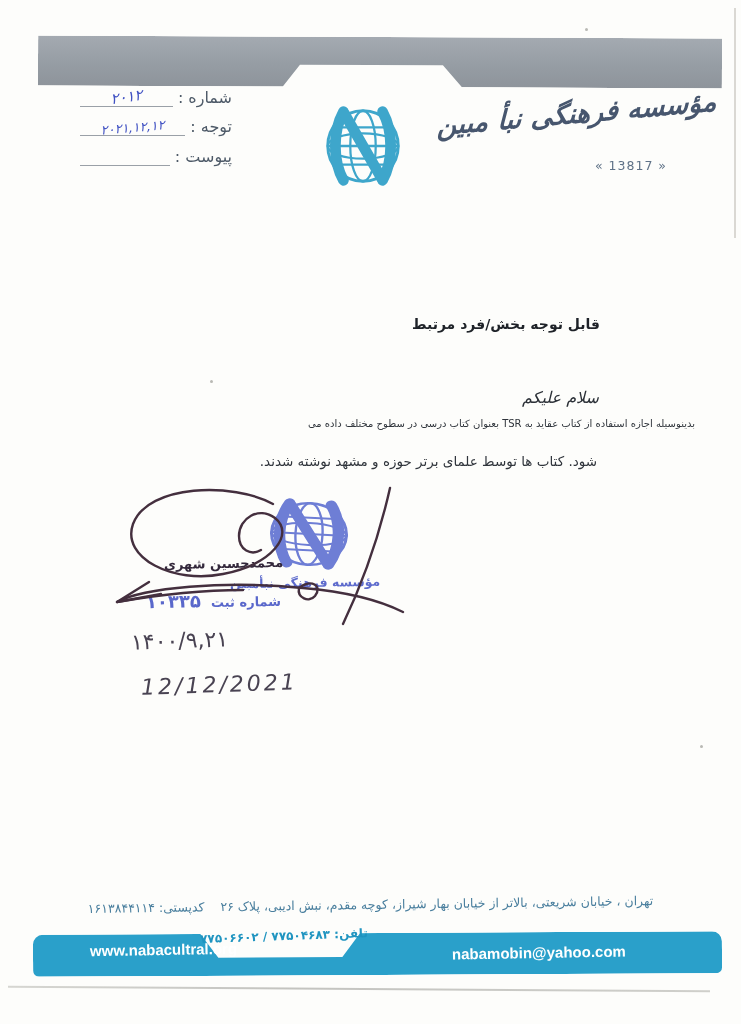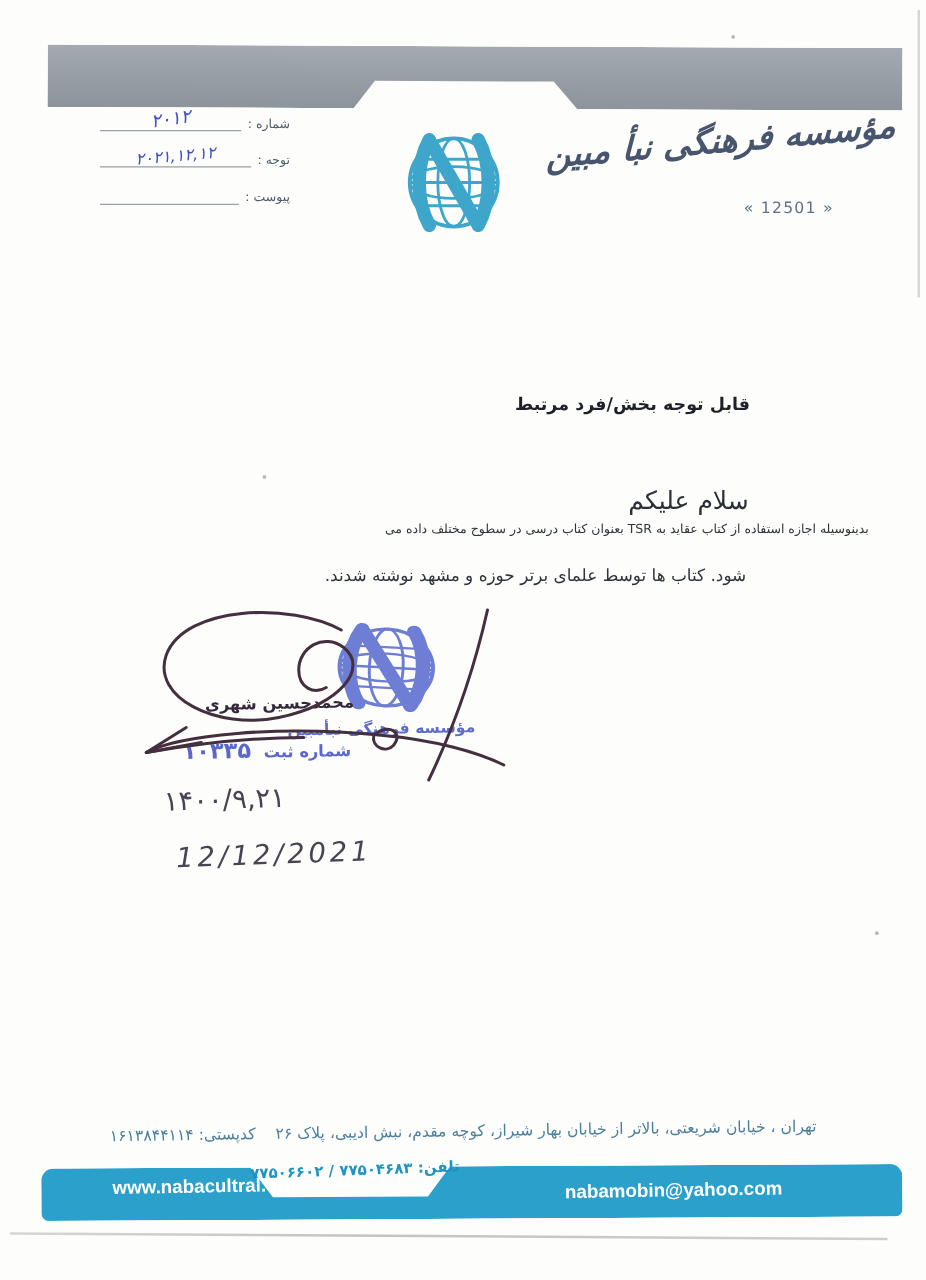--- a/index.html
+++ b/index.html
@@ -13,21 +13,21 @@
   .header-band{
     position:absolute;left:38px;top:37px;width:684px;height:50px;
     background:linear-gradient(180deg,#a4aab1 0%,#969da4 55%,#8e949b 100%);
     clip-path:polygon(0 0,100% 0,100% 100%,62% 100%,59.2% 56%,38.3% 56%,35.8% 100%,0 100%);
     transform:rotate(.25deg);
   }
 
   
   .ref-row{position:absolute;left:80px;width:152px;display:flex;direction:rtl;align-items:flex-end;gap:5px;}
   .ref-row.r1{top:88px;} .ref-row.r2{top:117px;} .ref-row.r3{top:147px;}
-  .ref-label{font-size:10px;color:#4e5a68;white-space:nowrap;}
+  .ref-label{font-size:16px;color:#4e5a68;white-space:nowrap;}
   .ref-line{flex:1;border-bottom:1px solid #9aa0a7;height:16px;position:relative;}
   .ref-value{
     position:absolute;bottom:0;left:0;width:100%;text-align:center;direction:ltr;
     color:#4152c3;font-size:15px;font-style:italic;white-space:nowrap;
   }
   .ref-value.v1{transform:rotate(-8deg);}
   .ref-value.v2{font-size:13px;transform:rotate(-5deg);}
 
   
   .logo-svg{position:absolute;left:314px;top:99px;width:98px;height:94px;color:#3ea6cb;}
@@ -38,21 +38,21 @@
     font-size:27px;font-weight:bold;font-style:italic;color:#47566e;
     transform:rotate(-5deg) skewX(-6deg);white-space:nowrap;
   }
   .reg-number{
     position:absolute;left:586px;top:158px;width:90px;text-align:center;direction:ltr;
     font-size:12.5px;color:#5f7287;letter-spacing:1px;
   }
 
   
   .attention{position:absolute;right:141px;top:316px;direction:rtl;font-size:14px;font-weight:bold;color:#1e2228;}
-  .salutation{position:absolute;right:142px;top:388px;direction:rtl;font-size:20px;color:#2b3037;}
+  .salutation{position:absolute;right:142px;top:388px;direction:rtl;font-size:16px;color:#2b3037;font-style:italic;}
   .body-line1{position:absolute;right:46px;top:418px;direction:rtl;font-size:10px;color:#2f343b;white-space:nowrap;}
   .body-line2{position:absolute;right:144px;top:453px;direction:rtl;font-size:13.5px;color:#2f343b;white-space:nowrap;text-align:right;}
 
   
   .stamp-globe{position:absolute;left:257px;top:493px;width:104px;height:82px;color:#5668cf;opacity:.85;transform:rotate(3deg);}
   .stamp-org{
     position:absolute;left:230px;top:575px;direction:rtl;white-space:nowrap;
     color:#4d5cc8;font-weight:bold;font-size:12.5px;transform:rotate(-1deg);opacity:.9;
   }
   .stamp-reg{
@@ -145,21 +145,21 @@
   <div class="ref-row r3">
     <span class="ref-label">پیوست :</span>
     <span class="ref-line"></span>
   </div>
 
   <svg class="logo-svg" viewBox="0 0 100 96">
     <use href="#globe-shape"></use>
   </svg>
 
   <div class="brand">مؤسسه فرهنگی نبأ مبین</div>
-  <div class="reg-number">« 12501 »</div>
+  <div class="reg-number">« 13817 »</div>
 
   <div class="attention">قابل توجه بخش/فرد مرتبط</div>
   <div class="salutation">سلام علیکم</div>
   <div class="body-line1">بدینوسیله اجازه استفاده از کتاب عقاید به TSR بعنوان کتاب درسی در سطوح مختلف داده می</div>
   <div class="body-line2">شود. کتاب ها توسط علمای برتر حوزه و مشهد نوشته شدند.</div>
 
   <svg class="stamp-globe" viewBox="0 0 100 96" preserveAspectRatio="none">
     <use href="#globe-shape"></use>
   </svg>
   <div class="stamp-org">مؤسسه فرهنگی نبأمبین</div>

